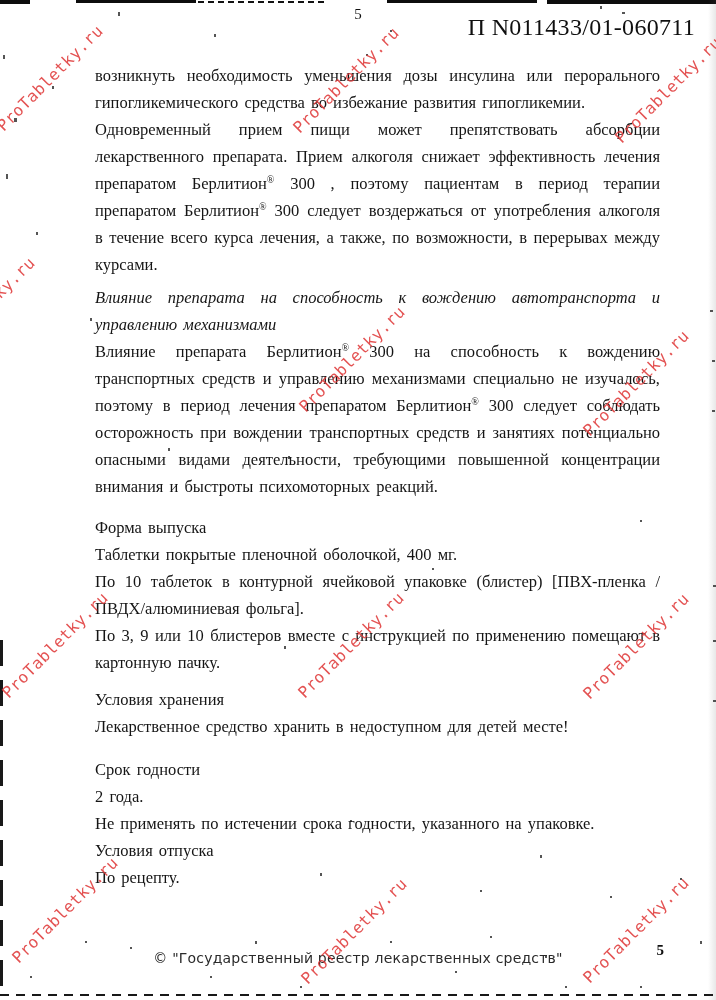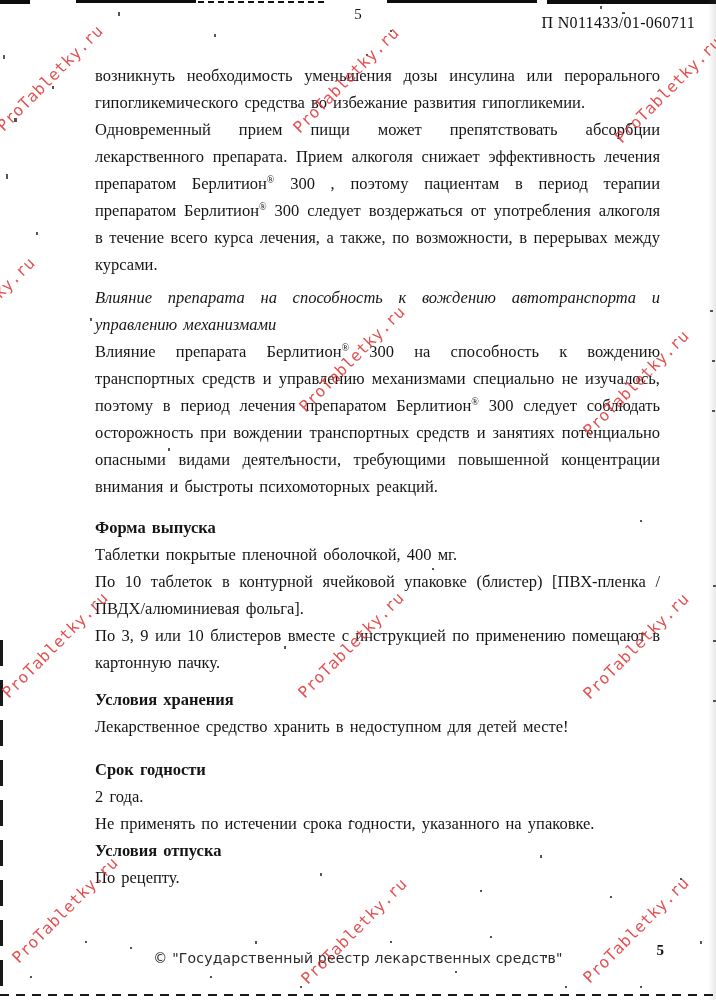--- a/index.html
+++ b/index.html
@@ -28,40 +28,40 @@
   .edge-shade { right: 0; top: 0; width: 8px; height: 100%;
          background: linear-gradient(90deg, rgba(0,0,0,0), rgba(90,90,90,0.14)); }
   .speck { position: absolute; background: #2a2a2a; opacity: .8; }
   
   .pageno-top {
     position: absolute; top: 6px; left: 0; right: 0;
     text-align: center; font-size: 15px; color: #111;
   }
   .regnum {
     position: absolute; top: 14px; right: 21px;
-    font-size: 16px; letter-spacing: .3px; color: #0f0f0f;
+    font-size: 24px; letter-spacing: .3px; color: #0f0f0f;
   }
   .footer {
     position: absolute; top: 950px; left: 0; right: 0;
     text-align: center;
     font-family: "DejaVu Sans", sans-serif;
     font-size: 14px; color: #2a2a2a; letter-spacing: .2px;
   }
   .pageno-bottom {
     position: absolute; top: 942px; right: 52px;
     font-size: 15px; font-weight: bold; color: #111;
   }
   
   .content {
     position: absolute; top: 62px; left: 95px; width: 565px;
     font-size: 16.5px; line-height: 27px; word-spacing: 2px;
   }
   .blk { margin: 0; }
   .paragraph { text-align: justify; }
-  .heading_bold { font-weight: bold; }
+  .heading_bold { font-weight: normal; }
   .heading_italic { font-style: italic; text-align: justify; }
   .blk sup { font-size: 10px; line-height: 0; }
   
   .wm {
     position: absolute;
     font-family: "DejaVu Sans Mono", monospace;
     font-size: 16px; letter-spacing: .5px;
     white-space: nowrap;
     transform: translate(-50%,-50%) rotate(-45deg);
     opacity: .88;

